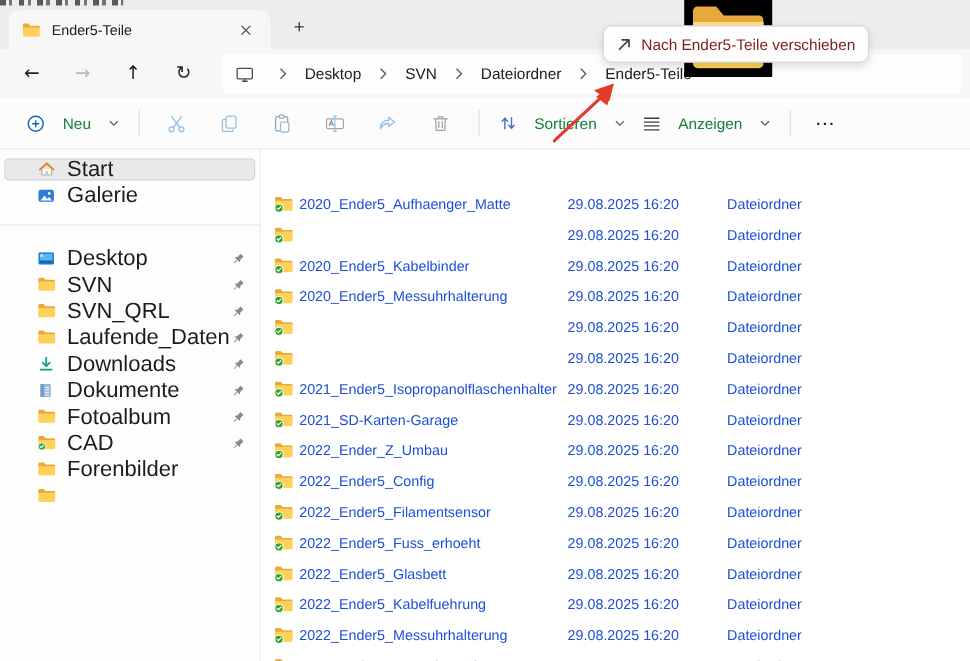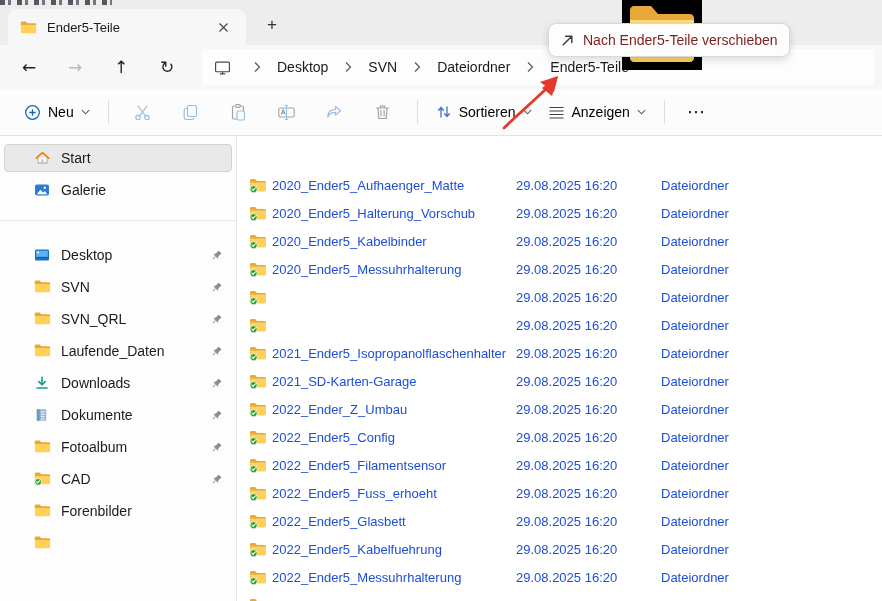--- a/index.html
+++ b/index.html
@@ -18,29 +18,29 @@
   .navbar{height:44px;background:#f7f7f7;position:relative;display:flex;align-items:center;padding-left:14px}
   .navbtn{width:30px;height:30px;display:flex;align-items:center;justify-content:center;font-size:17px;color:#1f1f1f;border-radius:4px;margin-right:16px;font-family:"DejaVu Sans",sans-serif}
   .navbtn.disabled{color:#b9b9b9}
   .addr{position:absolute;left:202px;top:4px;right:8px;bottom:4px;background:#fdfdfd;border-radius:4px;display:flex;align-items:center;padding:0 12px;font-size:14px;color:#1b1b1b}
   .deviceicon{margin-right:16px;display:flex;flex:none}
   .crumb{padding:0 10px;height:28px;display:flex;align-items:center;border-radius:4px;white-space:nowrap}
   .bchev{margin:0 6px;display:flex;flex:none}
 
   
   .toolbar{height:47px;background:#fcfcfc;border-bottom:1px solid #e3e3e3;display:flex;align-items:center;padding-left:16px}
-  .tbtn{display:flex;align-items:center;gap:7px;font-size:14px;color:#000000;border-radius:4px;padding:6px 8px;white-space:nowrap}
+  .tbtn{display:flex;align-items:center;gap:16px;font-size:14px;color:#15803d;border-radius:4px;padding:6px 8px;white-space:nowrap}
   .tdiv{width:1px;height:24px;background:#dcdcdc;margin:0 10px;flex:none}
   .icon-btn{width:48px;height:34px;display:flex;align-items:center;justify-content:center;border-radius:4px}
   .more{font-size:18px;color:#1b1b1b;letter-spacing:1px;padding:0 12px}
 
   
   .bodyrow{display:flex;height:465px}
   .sidebar{width:237px;border-right:1px solid #e6e6e6;background:#fdfdfd;padding-top:8px;overflow:hidden}
-  .sb-item{height:28px;margin:0 4px 4px 4px;display:flex;align-items:center;padding:0 8px 0 29px;border-radius:4px;font-size:14px;color:#1b1b1b;border:1px solid transparent}
+  .sb-item{height:20px;margin:0 4px 4px 4px;display:flex;align-items:center;padding:0 8px 0 29px;border-radius:4px;font-size:20px;color:#1b1b1b;border:1px solid transparent}
   .sb-item.selected{background:#e9e9e9;border-color:#d2d2d2}
   .sb-icon{width:17px;height:16px;margin-right:10px;display:flex;flex:none}
   .sb-label{white-space:nowrap;overflow:hidden}
   .pin{margin-left:auto;flex:none;display:flex}
   .sb-divider{height:1px;background:#e8e8e8;margin:16px 0 20px}
 
   .main{flex:1;position:relative;background:#fff;overflow:hidden}
   .lheader{position:relative;height:36px;font-size:13px;color:#454545}
   .lheader .hcol{position:absolute;line-height:36px;cursor:default}
   .hsep{position:absolute;top:6px;width:1px;height:24px;background:#e2e2e2}
@@ -468,21 +468,20 @@
 
           <div class="frow">
             <span class="ficon">
               <svg width="18" height="17" viewBox="0 0 18 17">
                 <path d="M1 3.4c0-.8.6-1.4 1.4-1.4h3.7l1.8 2h7.7c.8 0 1.4.6 1.4 1.4v.8H1z" fill="#e9a83a"></path>
                 <path d="M1 5.4h16v7.8c0 .8-.6 1.4-1.4 1.4H2.4c-.8 0-1.4-.6-1.4-1.4z" fill="#ffd159"></path>
                 <circle cx="4.6" cy="12.2" r="3.7" fill="#2ea12e" stroke="#fff" stroke-width="0.9"></circle>
                 <path d="M2.9 12.2l1.2 1.2 2.2-2.5" stroke="#fff" stroke-width="1.1" fill="none" stroke-linecap="round" stroke-linejoin="round"></path>
               </svg>
             </span>
-            <span class="c-name">2020_Ender5_Halterung_Vorschub</span>
             <span class="c-date">29.08.2025 16:20</span>
             <span class="c-type">Dateiordner</span>
             <span class="c-size"></span>
           </div>
 
           <div class="frow">
             <span class="ficon">
               <svg width="18" height="17" viewBox="0 0 18 17">
                 <path d="M1 3.4c0-.8.6-1.4 1.4-1.4h3.7l1.8 2h7.7c.8 0 1.4.6 1.4 1.4v.8H1z" fill="#e9a83a"></path>
                 <path d="M1 5.4h16v7.8c0 .8-.6 1.4-1.4 1.4H2.4c-.8 0-1.4-.6-1.4-1.4z" fill="#ffd159"></path>

